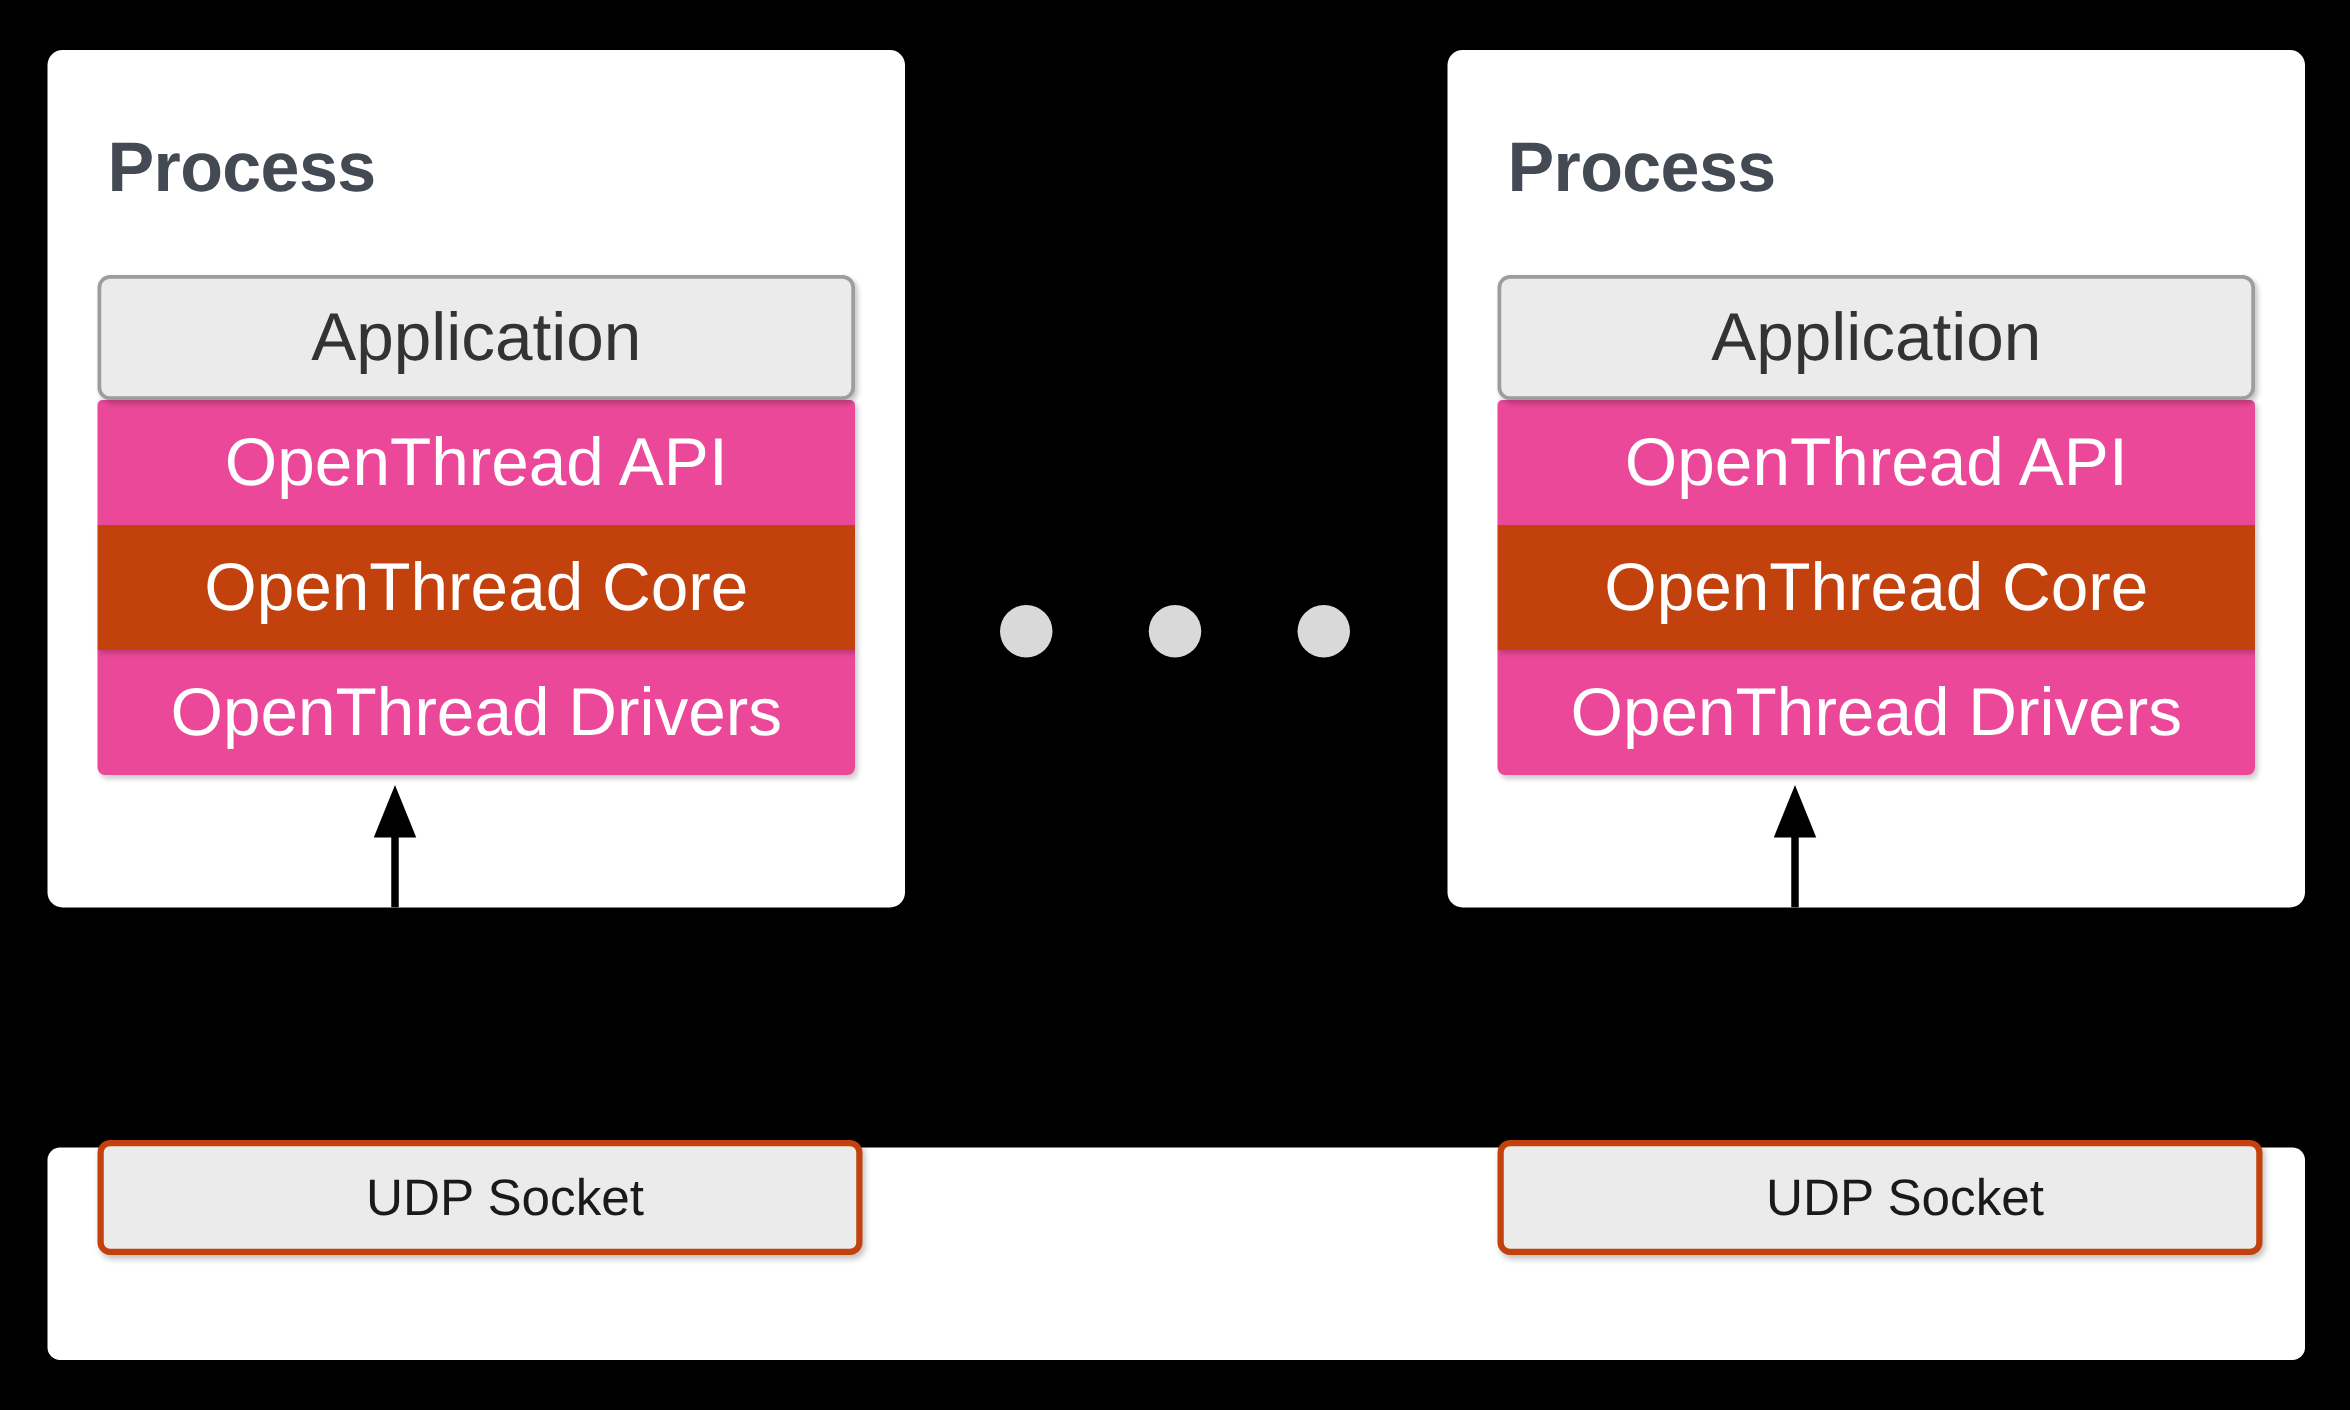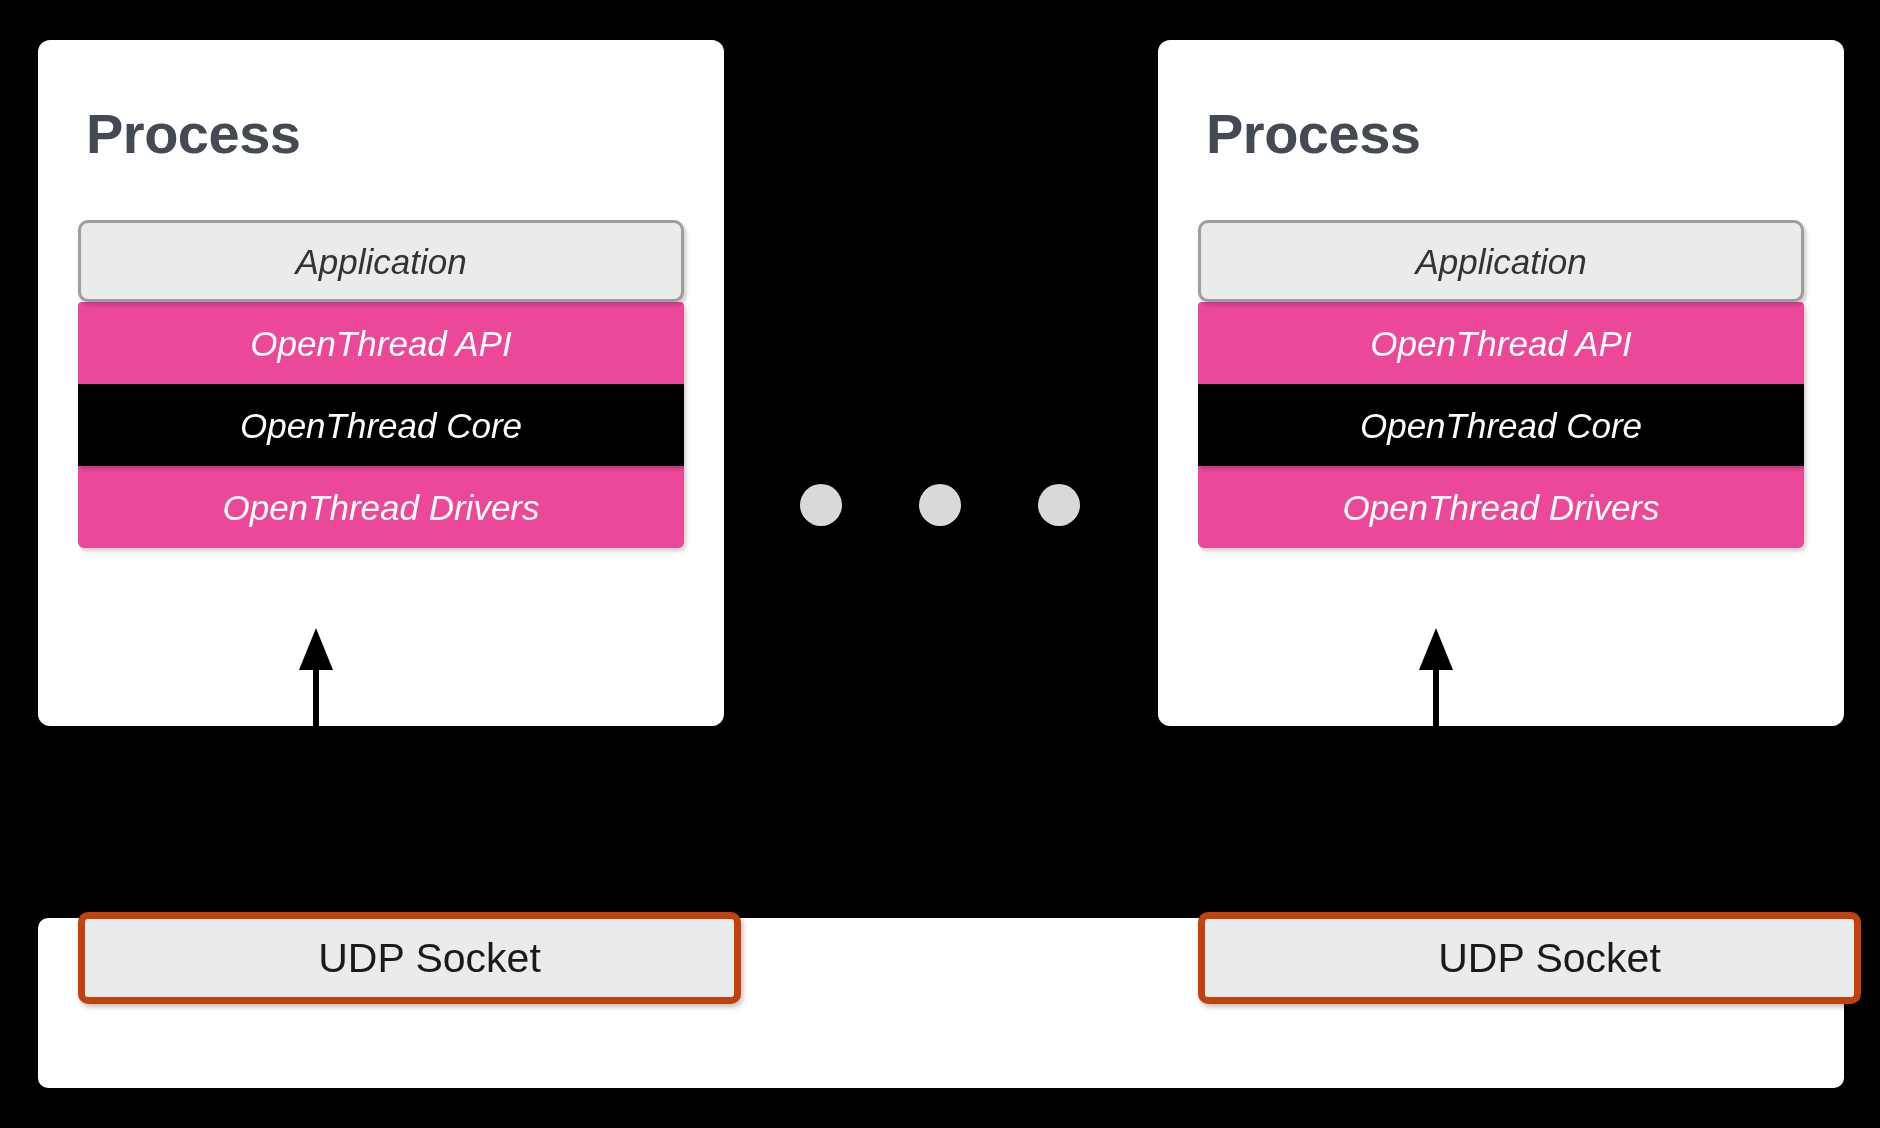--- a/index.html
+++ b/index.html
@@ -48,48 +48,47 @@
   .layer-stack {
     position: absolute;
     left: 40px;
     top: 180px;
     width: 606px;
   }
 
   .layer {
     position: relative;
     box-sizing: border-box;
-    height: 82px;
+    height: 100px;
     display: flex;
     align-items: center;
     justify-content: center;
-    font-size: 35px;
+    font-size: 54px;
     line-height: 1;
-    font-style: italic;
   }
 
   .layer-app {
     background: #ebebeb;
     border: 3px solid #9d9d9d;
     border-radius: 10px;
     color: #333333;
     box-shadow: 2px 3px 4px rgba(0,0,0,0.22);
     z-index: 3;
   }
 
   .layer-api,
   .layer-drivers {
     background: #ec4899;
     color: #ffffff;
     box-shadow: 2px 3px 4px rgba(0,0,0,0.20);
   }
   .layer-api { border-radius: 4px 4px 0 0; z-index: 2; }
 
   .layer-core {
-    background: #000000;
+    background: #c2410c;
     color: #ffffff;
     box-shadow: 2px 3px 4px rgba(0,0,0,0.20);
     z-index: 2;
   }
 
   .layer-drivers {
     border-radius: 0 0 6px 6px;
     z-index: 1;
   }
 
@@ -144,24 +143,24 @@
     text-align: center;
     font-size: 48px;
     font-weight: bold;
     color: #434a54;
     line-height: 1;
   }
 
   .socket-box {
     position: absolute;
     top: -6px;
-    width: 663px;
+    width: 612px;
     height: 92px;
     background: #ebebeb;
-    border: 7px solid #c2410c;
+    border: 5px solid #c2410c;
     border-radius: 10px;
     box-sizing: border-box;
     display: flex;
     align-items: center;
     justify-content: center;
     font-size: 41px;
     color: #1a1a1a;
     box-shadow: 2px 3px 5px rgba(0,0,0,0.25);
     padding-left: 40px;
   }

